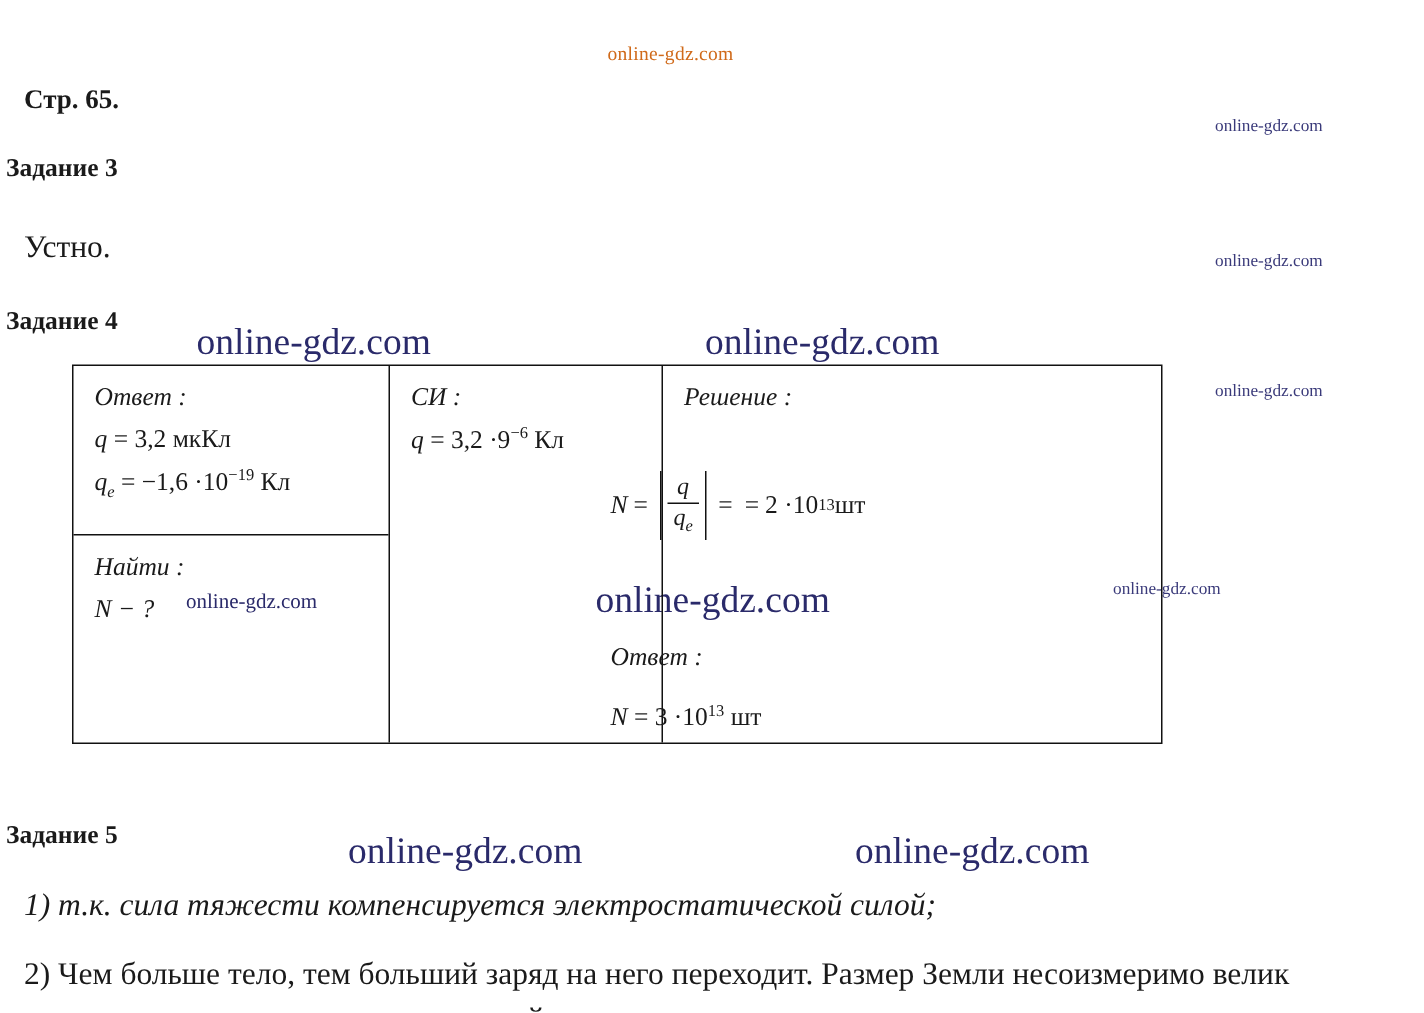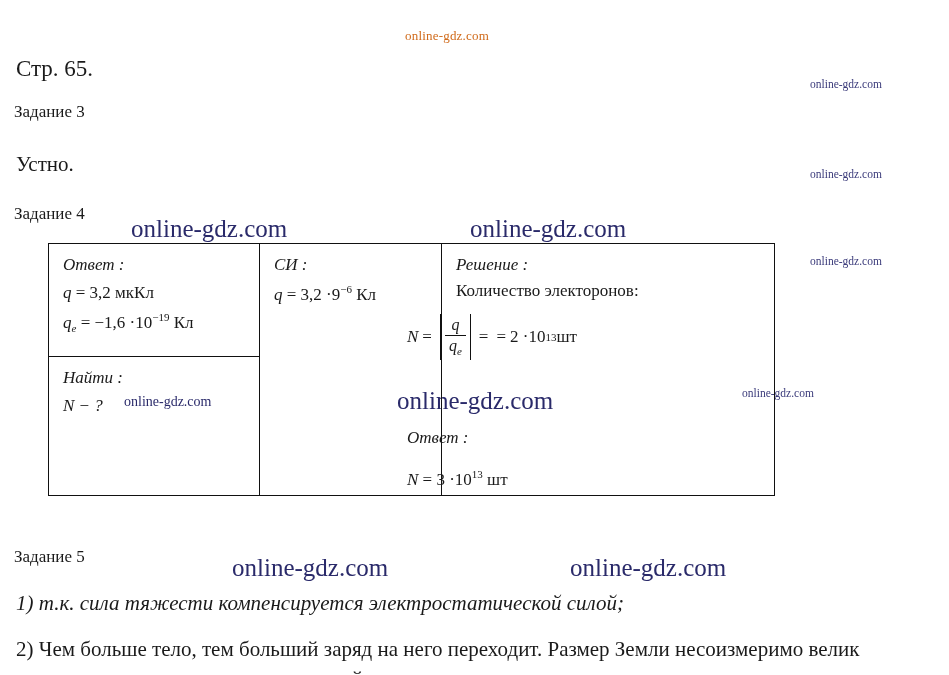--- a/index.html
+++ b/index.html
@@ -46,28 +46,28 @@
   .wm-mid {
     font-family: "Liberation Serif", serif;
     font-size: 14px;
     color: #2a2a6a;
   }
 
   .page-num {
     position: absolute;
     left: 16px;
     top: 32px;
-    font-size: 23px;
-    font-weight: normal;
+    font-size: 18px;
+    font-weight: bold;
   }
   .task-title {
     position: absolute;
     font-size: 17px;
-    font-weight: normal;
-    left: 14px;
+    font-weight: bold;
+    left: 4px;
   }
   .plain {
     position: absolute;
     font-size: 21px;
     left: 16px;
   }
   #task3-title { top: 78px; }
   #task3-body { top: 128px; }
   #task4-title { top: 180px; }
   #task5-title { top: 523px; }
@@ -237,21 +237,20 @@
     <div class="cell cell-si">
       <div class="hdr">СИ :</div>
       <div class="line">
         <span class="mathit">q</span>
         <span>= 3,2 ·9</span><sup class="e">−6</sup><span> Кл</span>
       </div>
     </div>
 
     <div class="cell cell-resh">
       <div class="hdr">Решение :</div>
-      <div class="resh-text">Количество электоронов:</div>
     </div>
   </div>
 
   <div class="formula">
     <span class="mathit">N</span>
     <span class="sym">=</span>
     <span class="bars">
       <span class="bar"></span>
       <span class="frac small">
         <span class="num">q</span>

